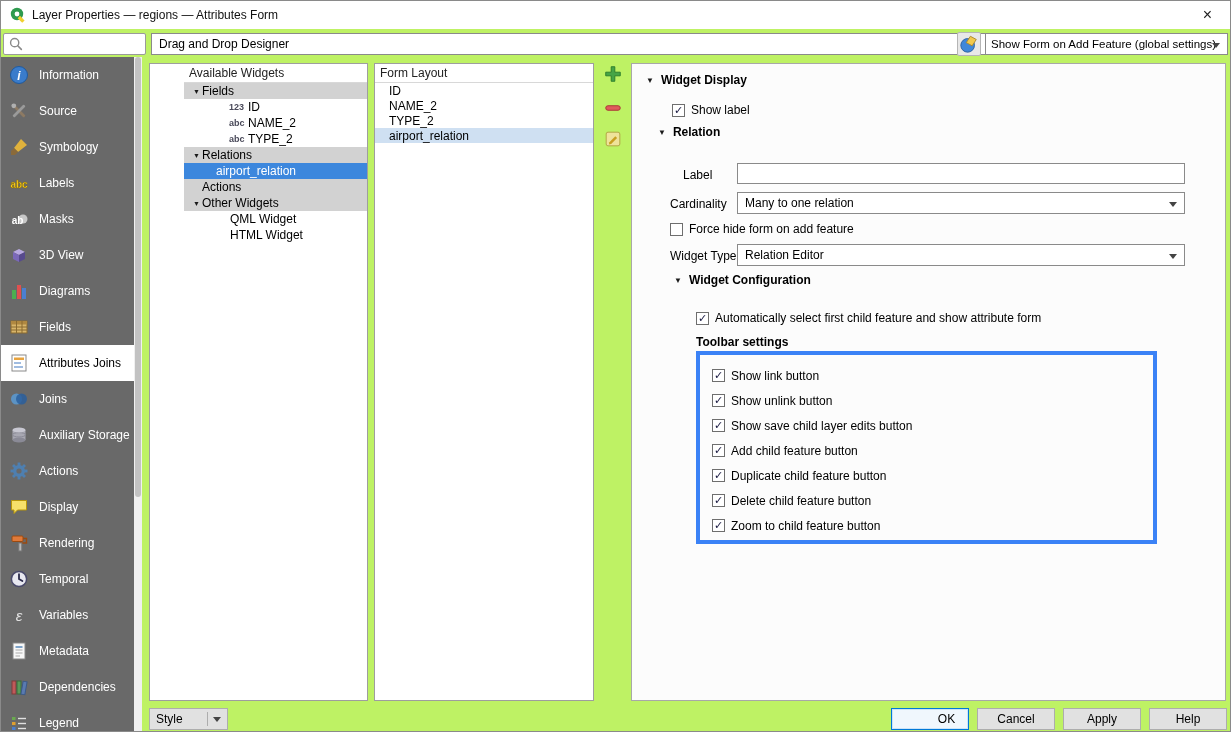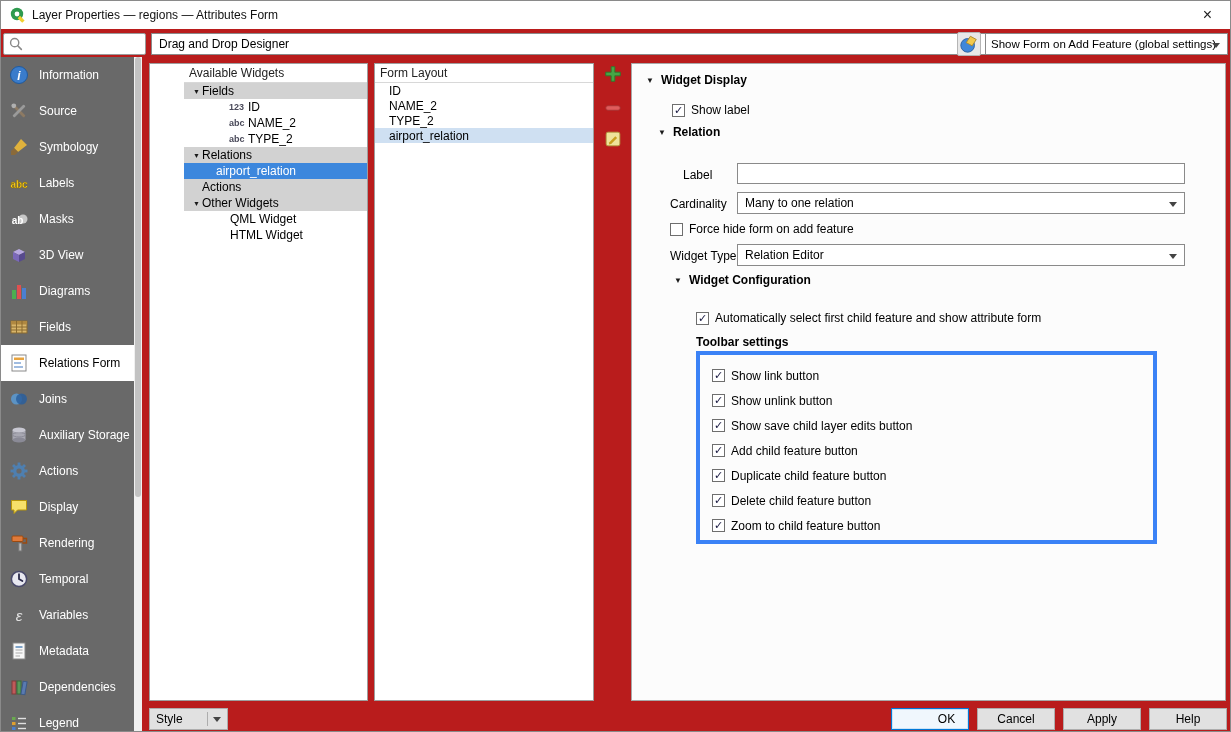--- a/index.html
+++ b/index.html
@@ -1,18 +1,18 @@
 <!DOCTYPE html>
 <html><head>
 <meta charset="utf-8">
 <style>
   * { margin:0; padding:0; box-sizing:border-box; }
   html,body { background:#d9d9d9; }
   body { font-family:"Liberation Sans","DejaVu Sans",sans-serif; font-size:12px; color:#000; }
-  #app { position:relative; width:1231px; height:732px; background:#b91c1c; border:1px solid #8a8a8a; overflow:hidden; }
+  #app { position:relative; width:1231px; height:732px; background:#bef264; border:1px solid #8a8a8a; overflow:hidden; }
 
   
   #titlebar { position:absolute; left:0; top:0; width:100%; height:28px; background:#ffffff; }
   #qgis-logo { position:absolute; left:8px; top:5px; width:18px; height:18px; }
   #title-text { position:absolute; left:31px; top:7px; font-size:12px; color:#111; white-space:nowrap; }
   #close-btn { position:absolute; right:0; top:0; width:45px; height:28px; display:flex; align-items:center; justify-content:center; font-size:16px; color:#222; cursor:default; }
 
   
   #search-box { position:absolute; left:2px; top:32px; width:143px; height:22px; background:#fff; border:1px solid #9a9a9a; border-radius:2px; display:flex; align-items:center; padding-left:4px; }
   #search-box svg { flex:none; }
@@ -186,21 +186,21 @@
           </svg></span>
       <span class="si-label">Fields</span>
     </div>
     <div class="side-item selected">
       <span class="si-icon"><svg viewBox="0 0 20 20" width="20" height="20">
             <rect x="3" y="2" width="14" height="16" fill="#fff" stroke="#8a8a8a"></rect>
             <rect x="5" y="4.5" width="10" height="2.5" fill="#e8a33d"></rect>
             <rect x="5" y="9" width="7" height="2" fill="#a0bce0"></rect>
             <rect x="5" y="13" width="9" height="2" fill="#a0bce0"></rect>
           </svg></span>
-      <span class="si-label">Relations Form</span>
+      <span class="si-label">Attributes Joins</span>
     </div>
     <div class="side-item">
       <span class="si-icon"><svg viewBox="0 0 20 20" width="20" height="20">
             <circle cx="7.5" cy="10" r="5.5" fill="#5a9bd5" opacity="0.85"></circle>
             <circle cx="12.5" cy="10" r="5.5" fill="#2a5f9e" opacity="0.85"></circle>
           </svg></span>
       <span class="si-label">Joins</span>
     </div>
     <div class="side-item">
       <span class="si-icon"><svg viewBox="0 0 20 20" width="20" height="20">

